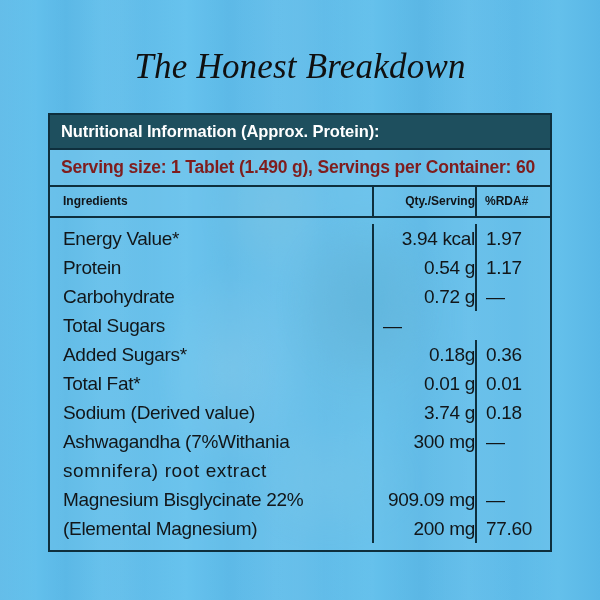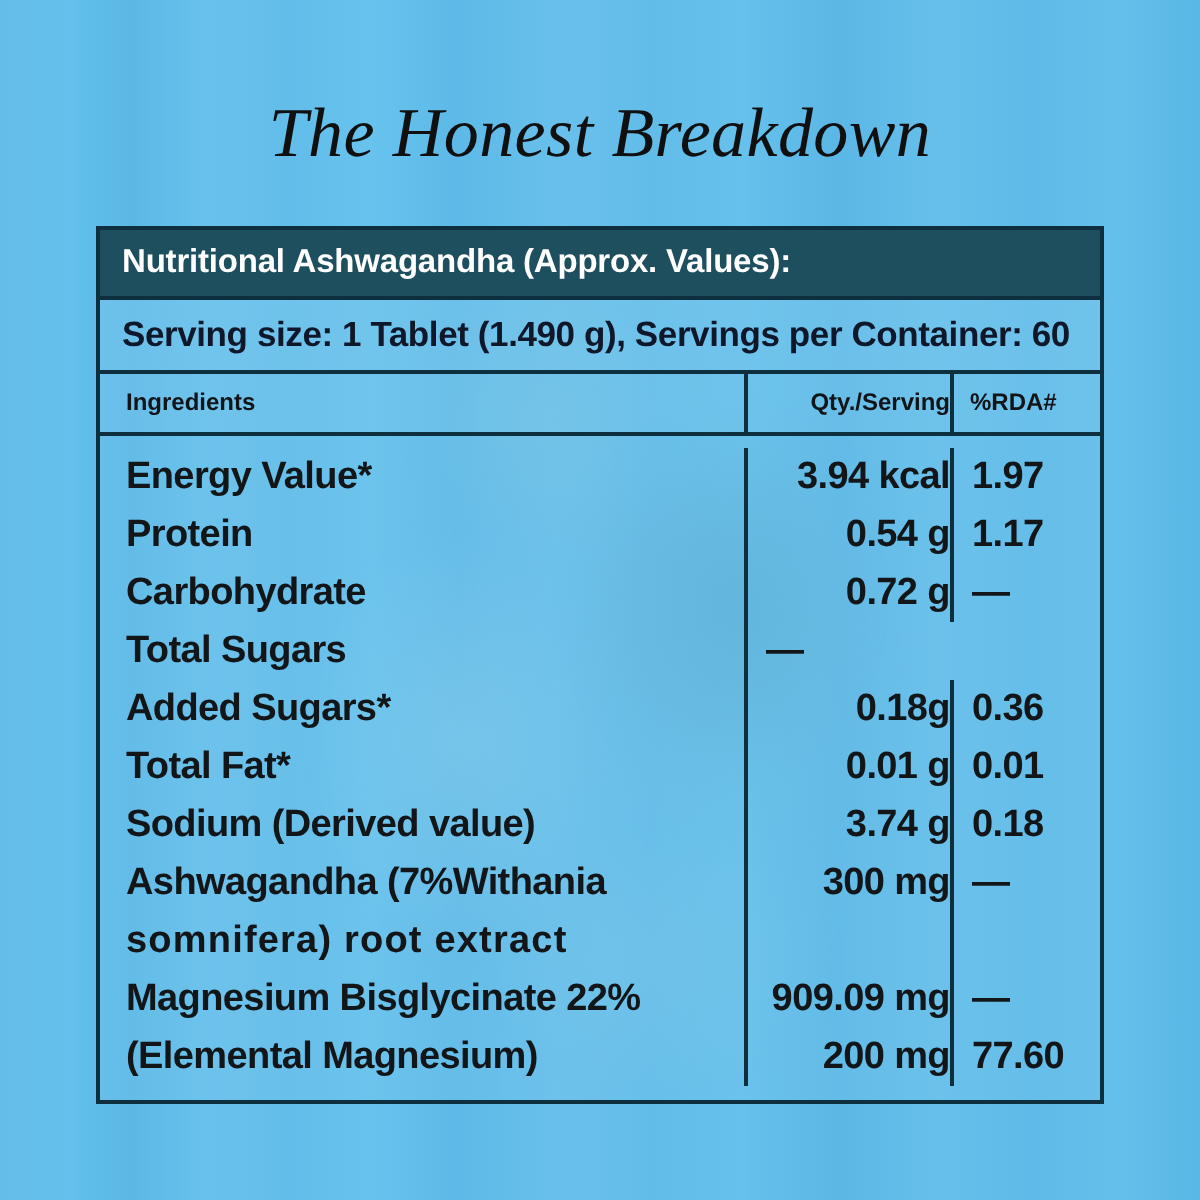--- a/index.html
+++ b/index.html
@@ -108,21 +108,21 @@
     font-size: 16.5px;
     line-height: 19px;
     padding: 7px 0 7px 11px;
     border-bottom: 2px solid #0e2f3d;
     letter-spacing: -0.1px;
     font-stretch: condensed;
   }
 
   .row-serving {
     background: rgba(124,200,237,0.35);
-    color: #0f172a;
+    color: #7f1d1d;
     font-weight: bold;
     font-size: 17.5px;
     line-height: 20px;
     padding: 7px 0 8px 11px;
     border-bottom: 2px solid #0e2f3d;
     letter-spacing: -0.2px;
     white-space: nowrap;
     font-stretch: condensed;
   }
 
@@ -159,21 +159,21 @@
   .row-colhead .cell-rda { padding: 5px 0 6px 8px; }
 
   .body-rows {
     padding-top: 6px;
     padding-bottom: 7px;
   }
 
   .row-data {
     font-size: 19px;
     line-height: 29px;
-    font-weight: 700;
+    font-weight: 400;
     letter-spacing: -0.3px;
     color: #121619;
     font-stretch: condensed;
   }
   .row-data .cell-ing { padding-left: 13px; }
   .row-data .cell-qty { padding-left: 8px; }
   .row-data .cell-rda { padding-left: 9px; }
 
   .row-data .cell-qty,
   .row-data .cell-rda {
@@ -192,21 +192,21 @@
 
   <div class="bg-base"></div>
   <div class="bg-figure"></div>
   <div class="bg-figure2"></div>
   <div class="bg-sheen"></div>
 
   <div class="title">The Honest Breakdown</div>
 
   <div class="nutri-table">
 
-    <div class="row row-title">Nutritional Ashwagandha (Approx. Values):</div>
+    <div class="row row-title">Nutritional Information (Approx. Protein):</div>
 
     <div class="row row-serving">Serving size: 1 Tablet (1.490 g), Servings per Container: 60</div>
 
     <div class="row row-colhead">
       <div class="cell-ing">Ingredients</div>
       <div class="cell-qty">Qty./Serving</div>
       <div class="cell-rda">%RDA#</div>
     </div>
 
     <div class="body-rows">

